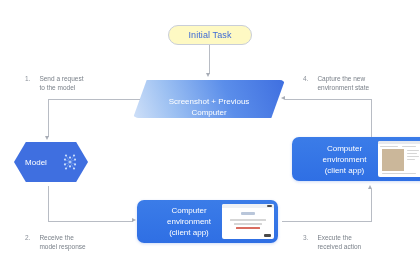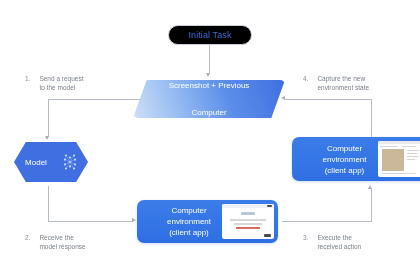--- a/index.html
+++ b/index.html
@@ -23,26 +23,25 @@
   .abs { position: absolute; }
 
   
   #initial-task {
     left: 168px;
     top: 25px;
     width: 84px;
     height: 20px;
     border: 1.2px solid #c9ced8;
     border-radius: 11px;
-    background: #000000;
+    background: #fef9c3;
     display: flex;
     align-items: center;
     justify-content: center;
     box-sizing: border-box;
-    text-decoration: underline;
   }
   #initial-task .label {
     font-size: 9px;
     color: #3d6ad6;
     letter-spacing: .1px;
     white-space: nowrap;
   }
 
   
   #screenshot-node {
@@ -57,21 +56,21 @@
     background: linear-gradient(70deg, #cfe0f8 0%, #9cc0f2 26%, #5b8eea 62%, #3f6fe0 100%);
     border-radius: 5px;
     clip-path: polygon(9% 0%, 100% 0%, 91% 100%, 0% 100%);
   }
   #screenshot-node .txt {
     position: absolute;
     inset: 0;
     display: flex;
     flex-direction: column;
     align-items: center;
-    justify-content: space-between;
+    justify-content: flex-end;
     color: #ffffff;
     font-size: 8px;
     line-height: 11px;
     text-align: center;
   }
 
   
   #model-node {
     left: 14px;
     top: 142px;

